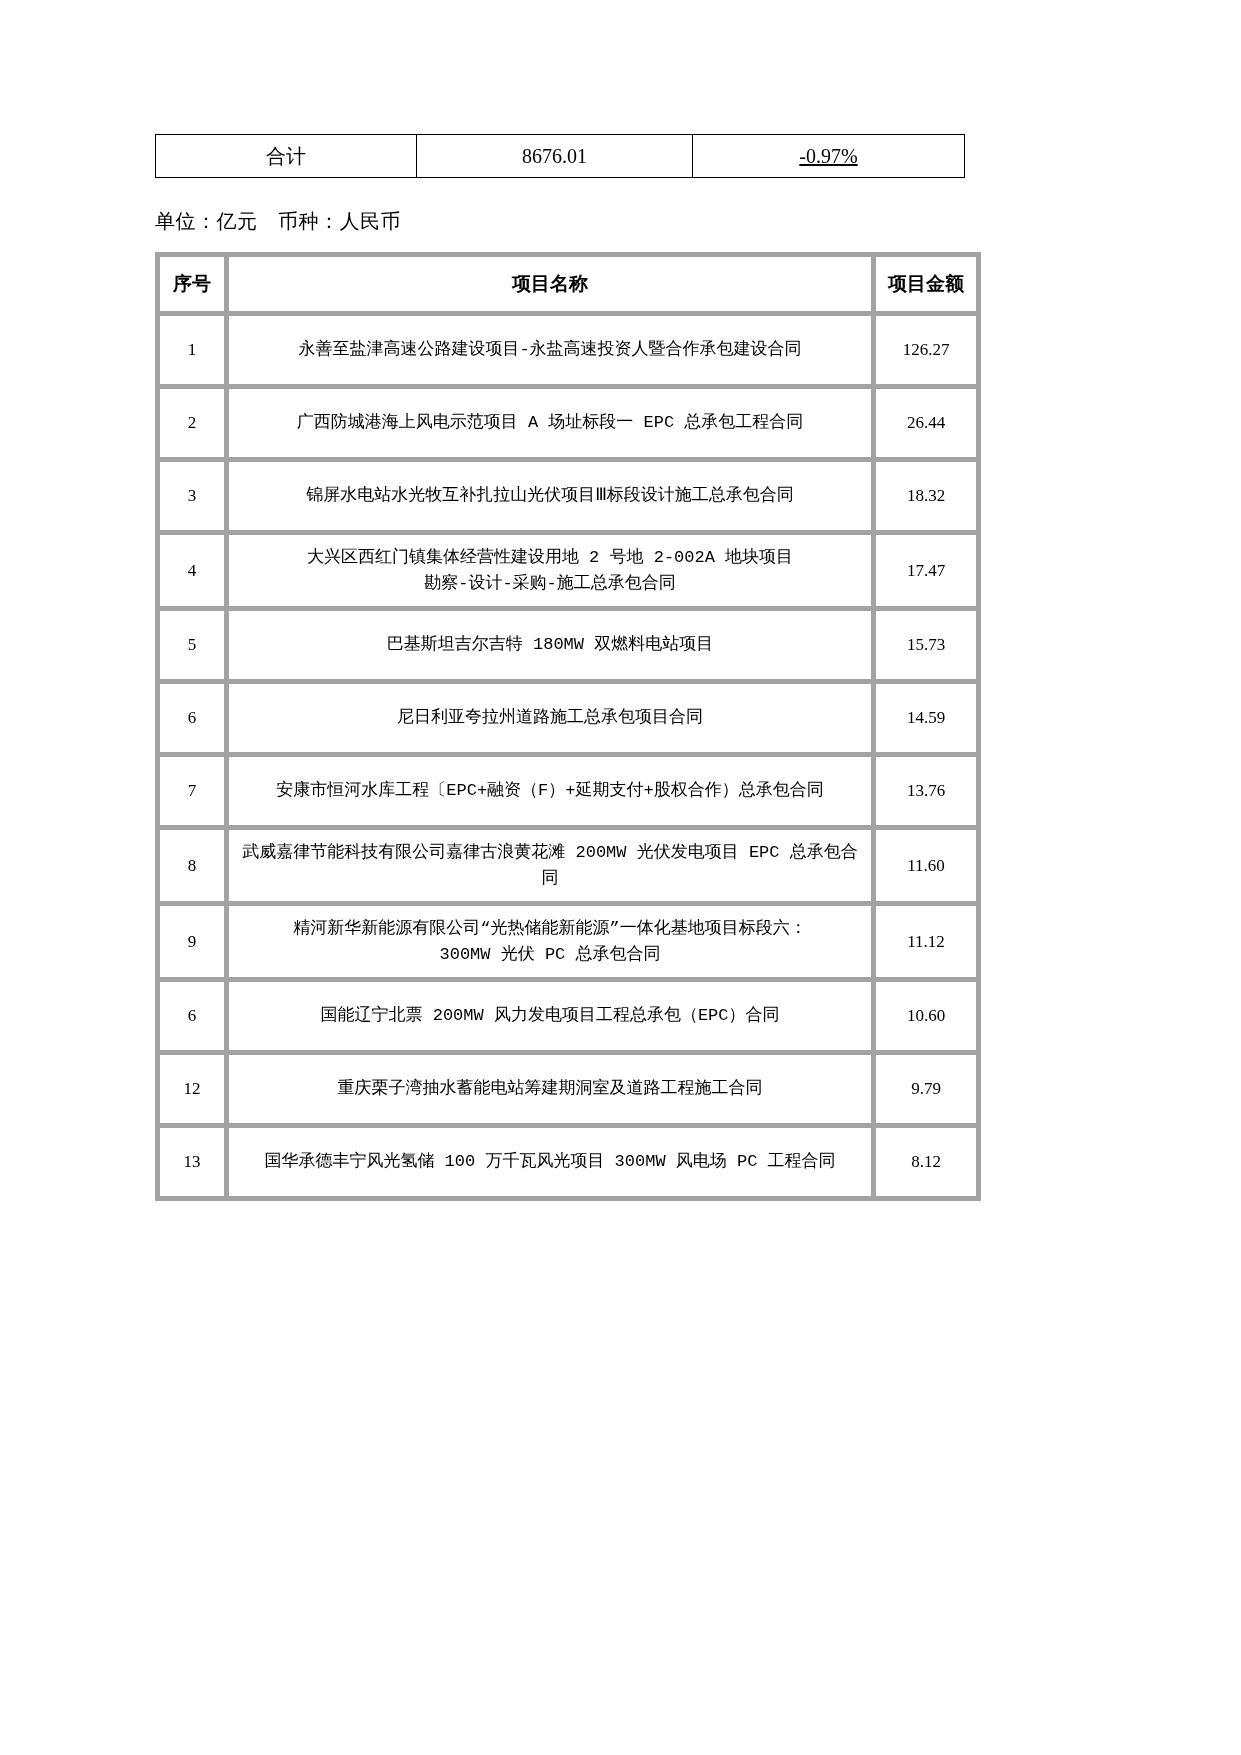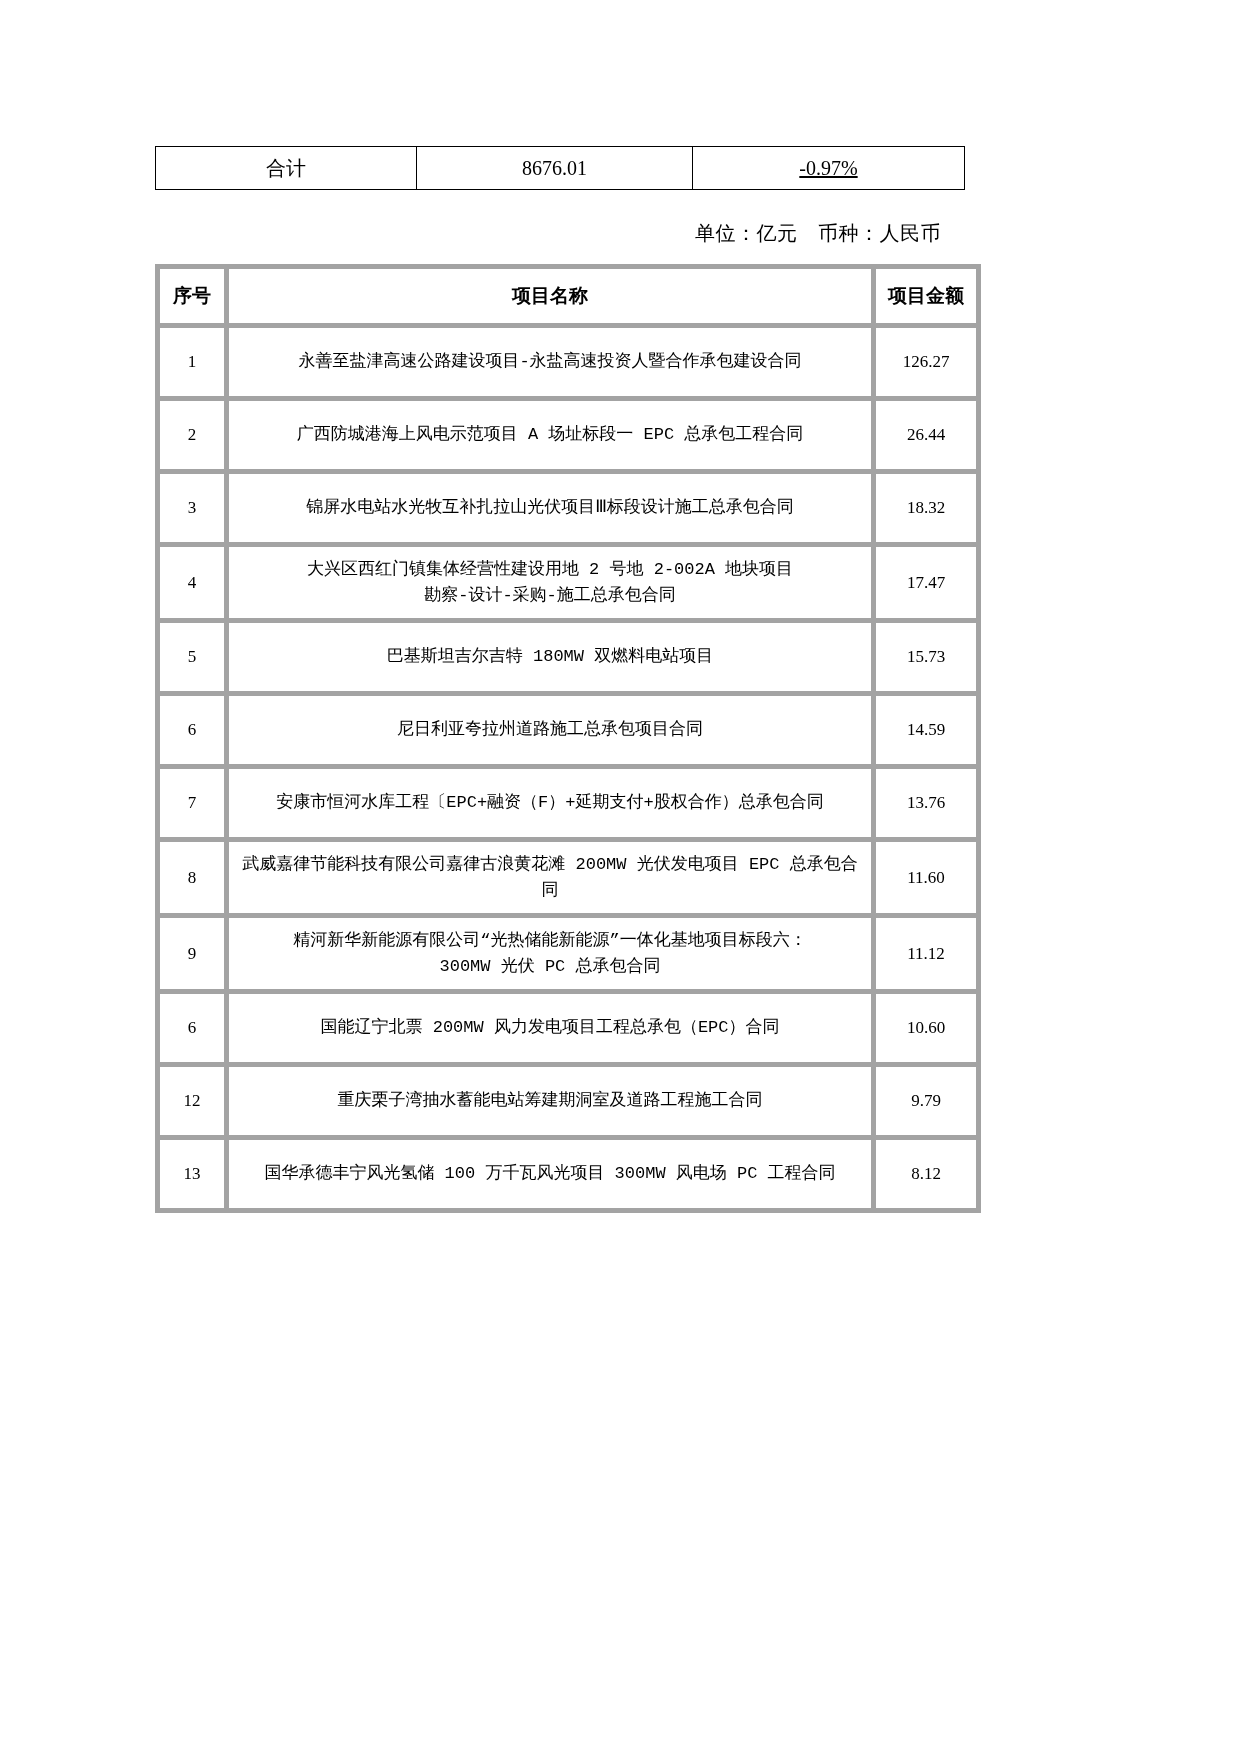--- a/index.html
+++ b/index.html
@@ -17,21 +17,21 @@
   .page {
     position: relative;
     width: 1241px;
     height: 1755px;
     box-sizing: border-box;
     padding: 0;
   }
   .content {
     position: absolute;
     left: 155px;
-    top: 16px;
+    top: 4px;
     width: 800px;
   }
 
   
   table.summary {
     border-collapse: collapse;
     width: 800px;
     table-layout: fixed;
     margin-top: 130px;
   }
@@ -55,21 +55,21 @@
     letter-spacing: 1px;
   }
   .para {
     font-size: 20px;
     margin: 30px 0 0 48px;
     letter-spacing: 0.5px;
   }
   .unit-line {
     font-size: 20px;
     margin: 30px 0 17px 0;
-    text-align: right;
+    text-align: left;
     padding-right: 14px;
     letter-spacing: 0.5px;
   }
 
   
   table.contracts {
     border-collapse: collapse;
     width: 800px;
     table-layout: fixed;
     margin-top: 14px;

